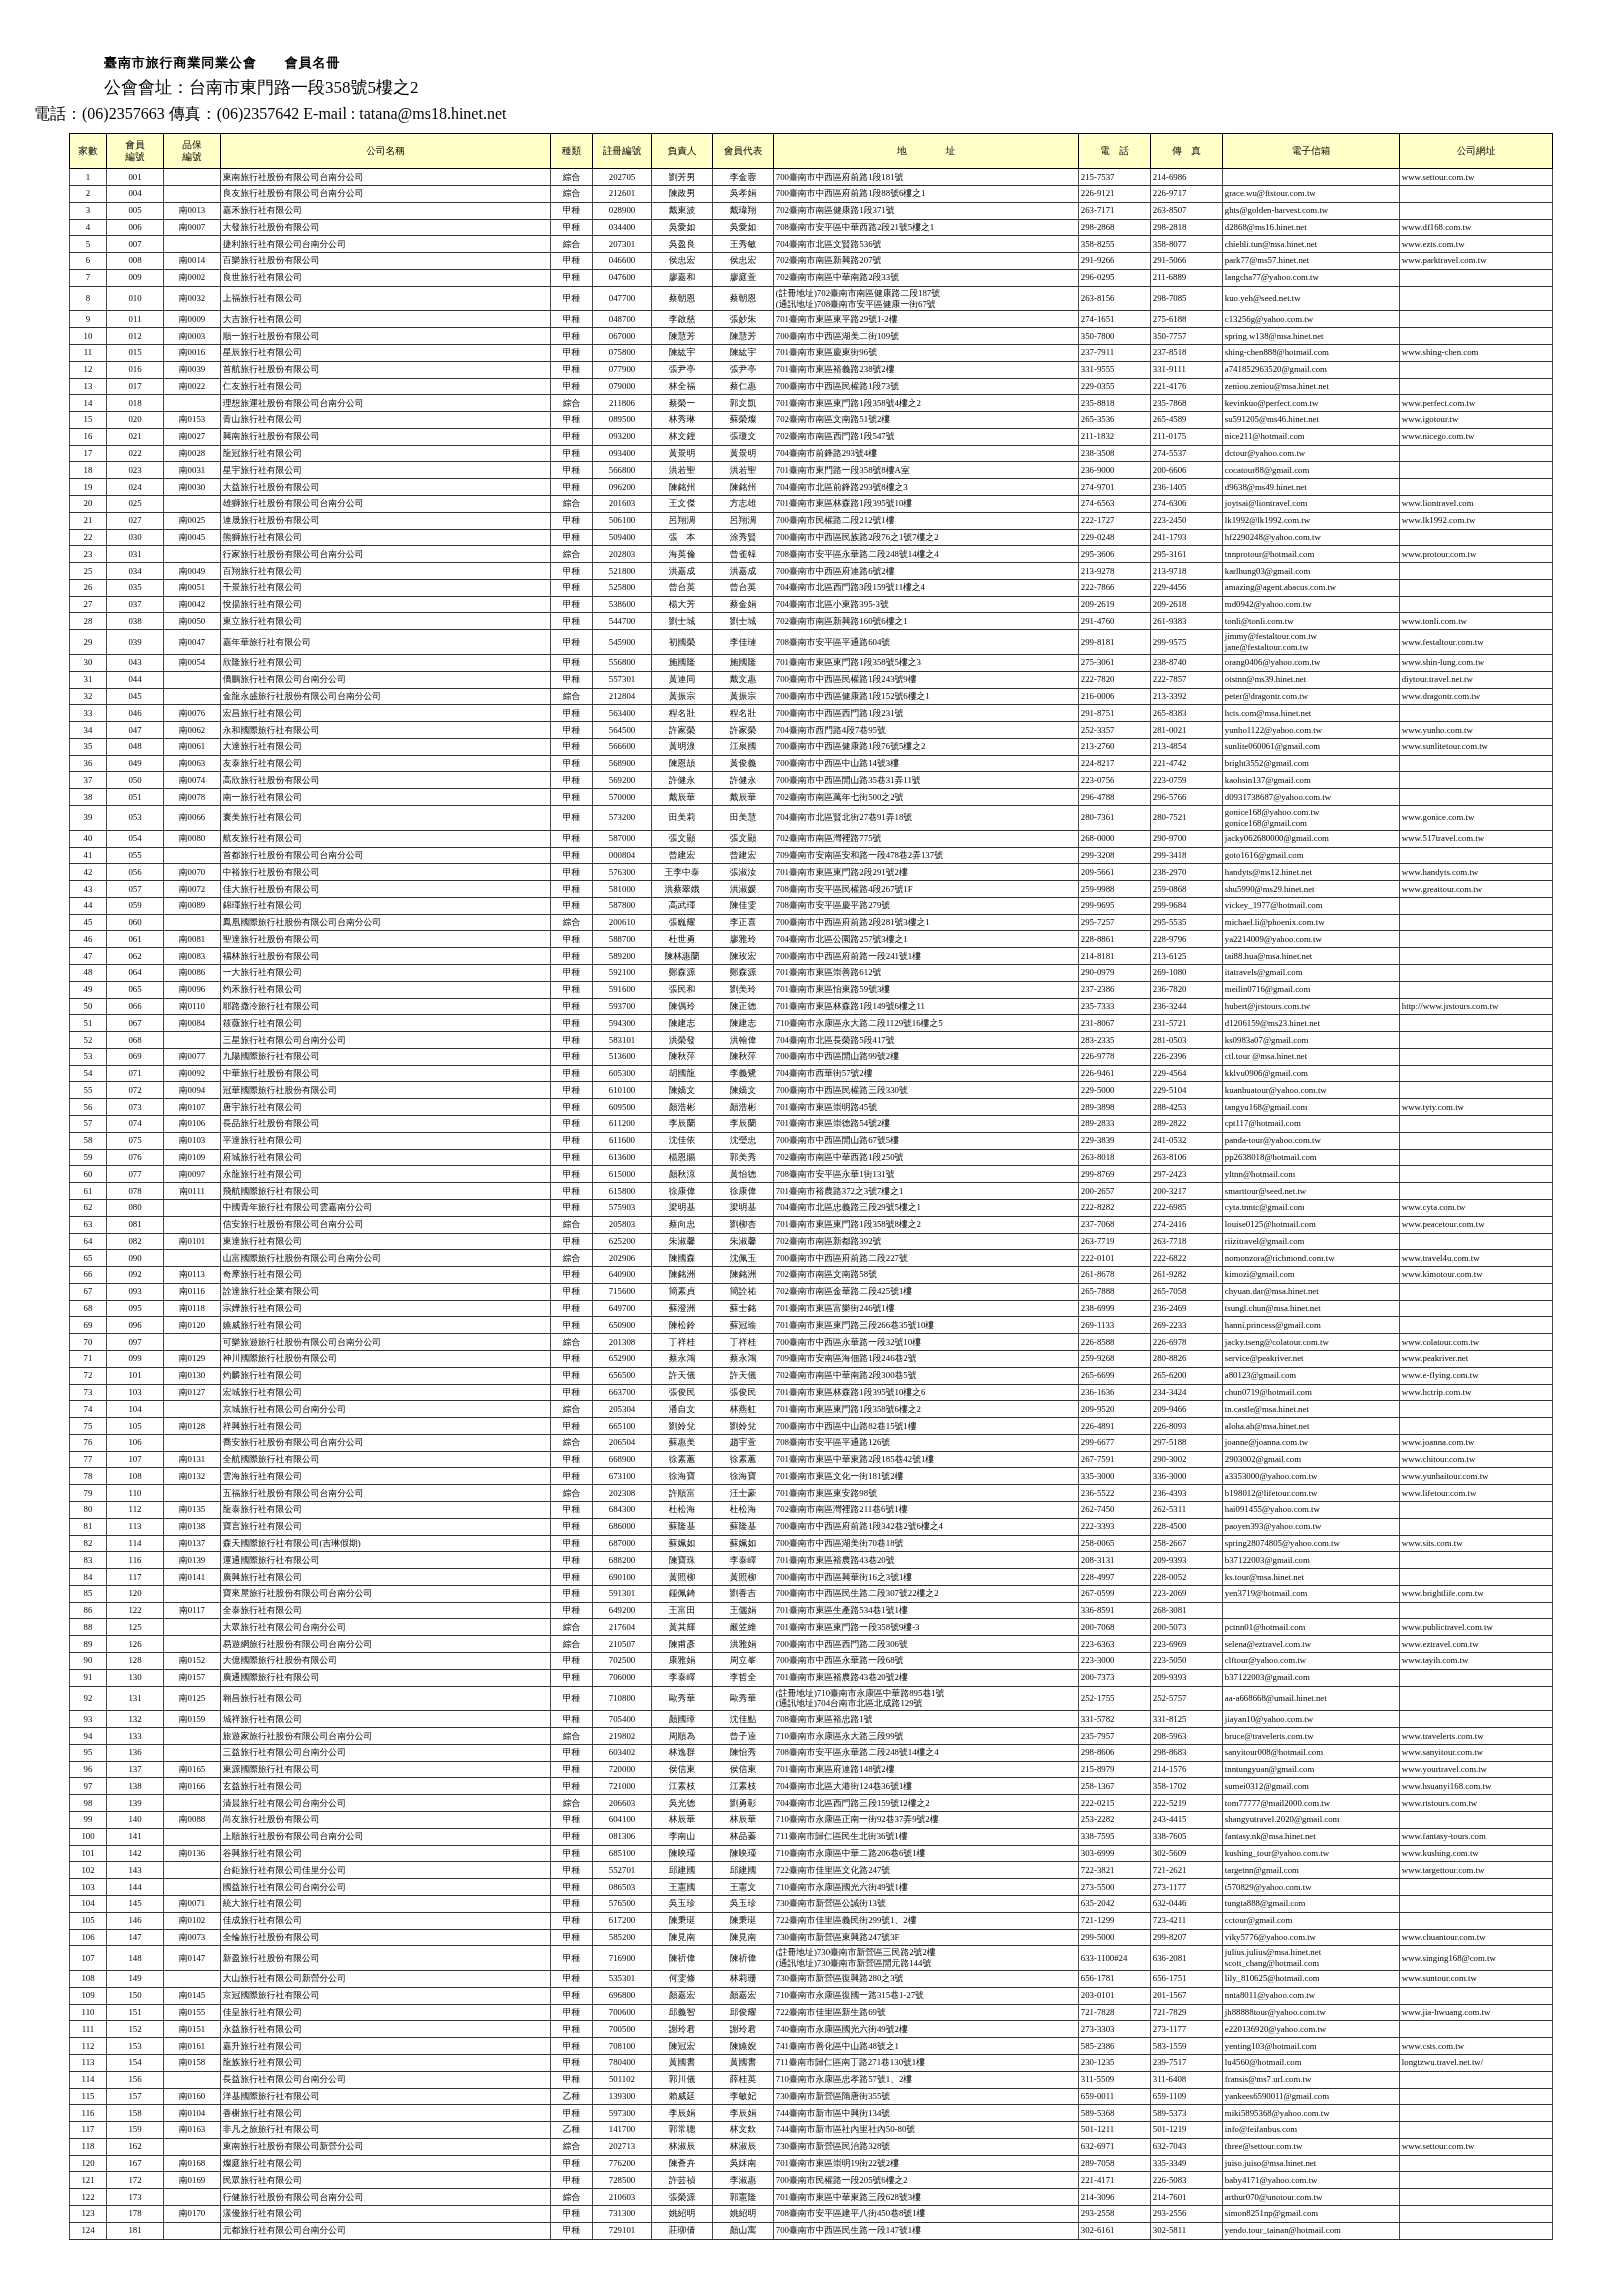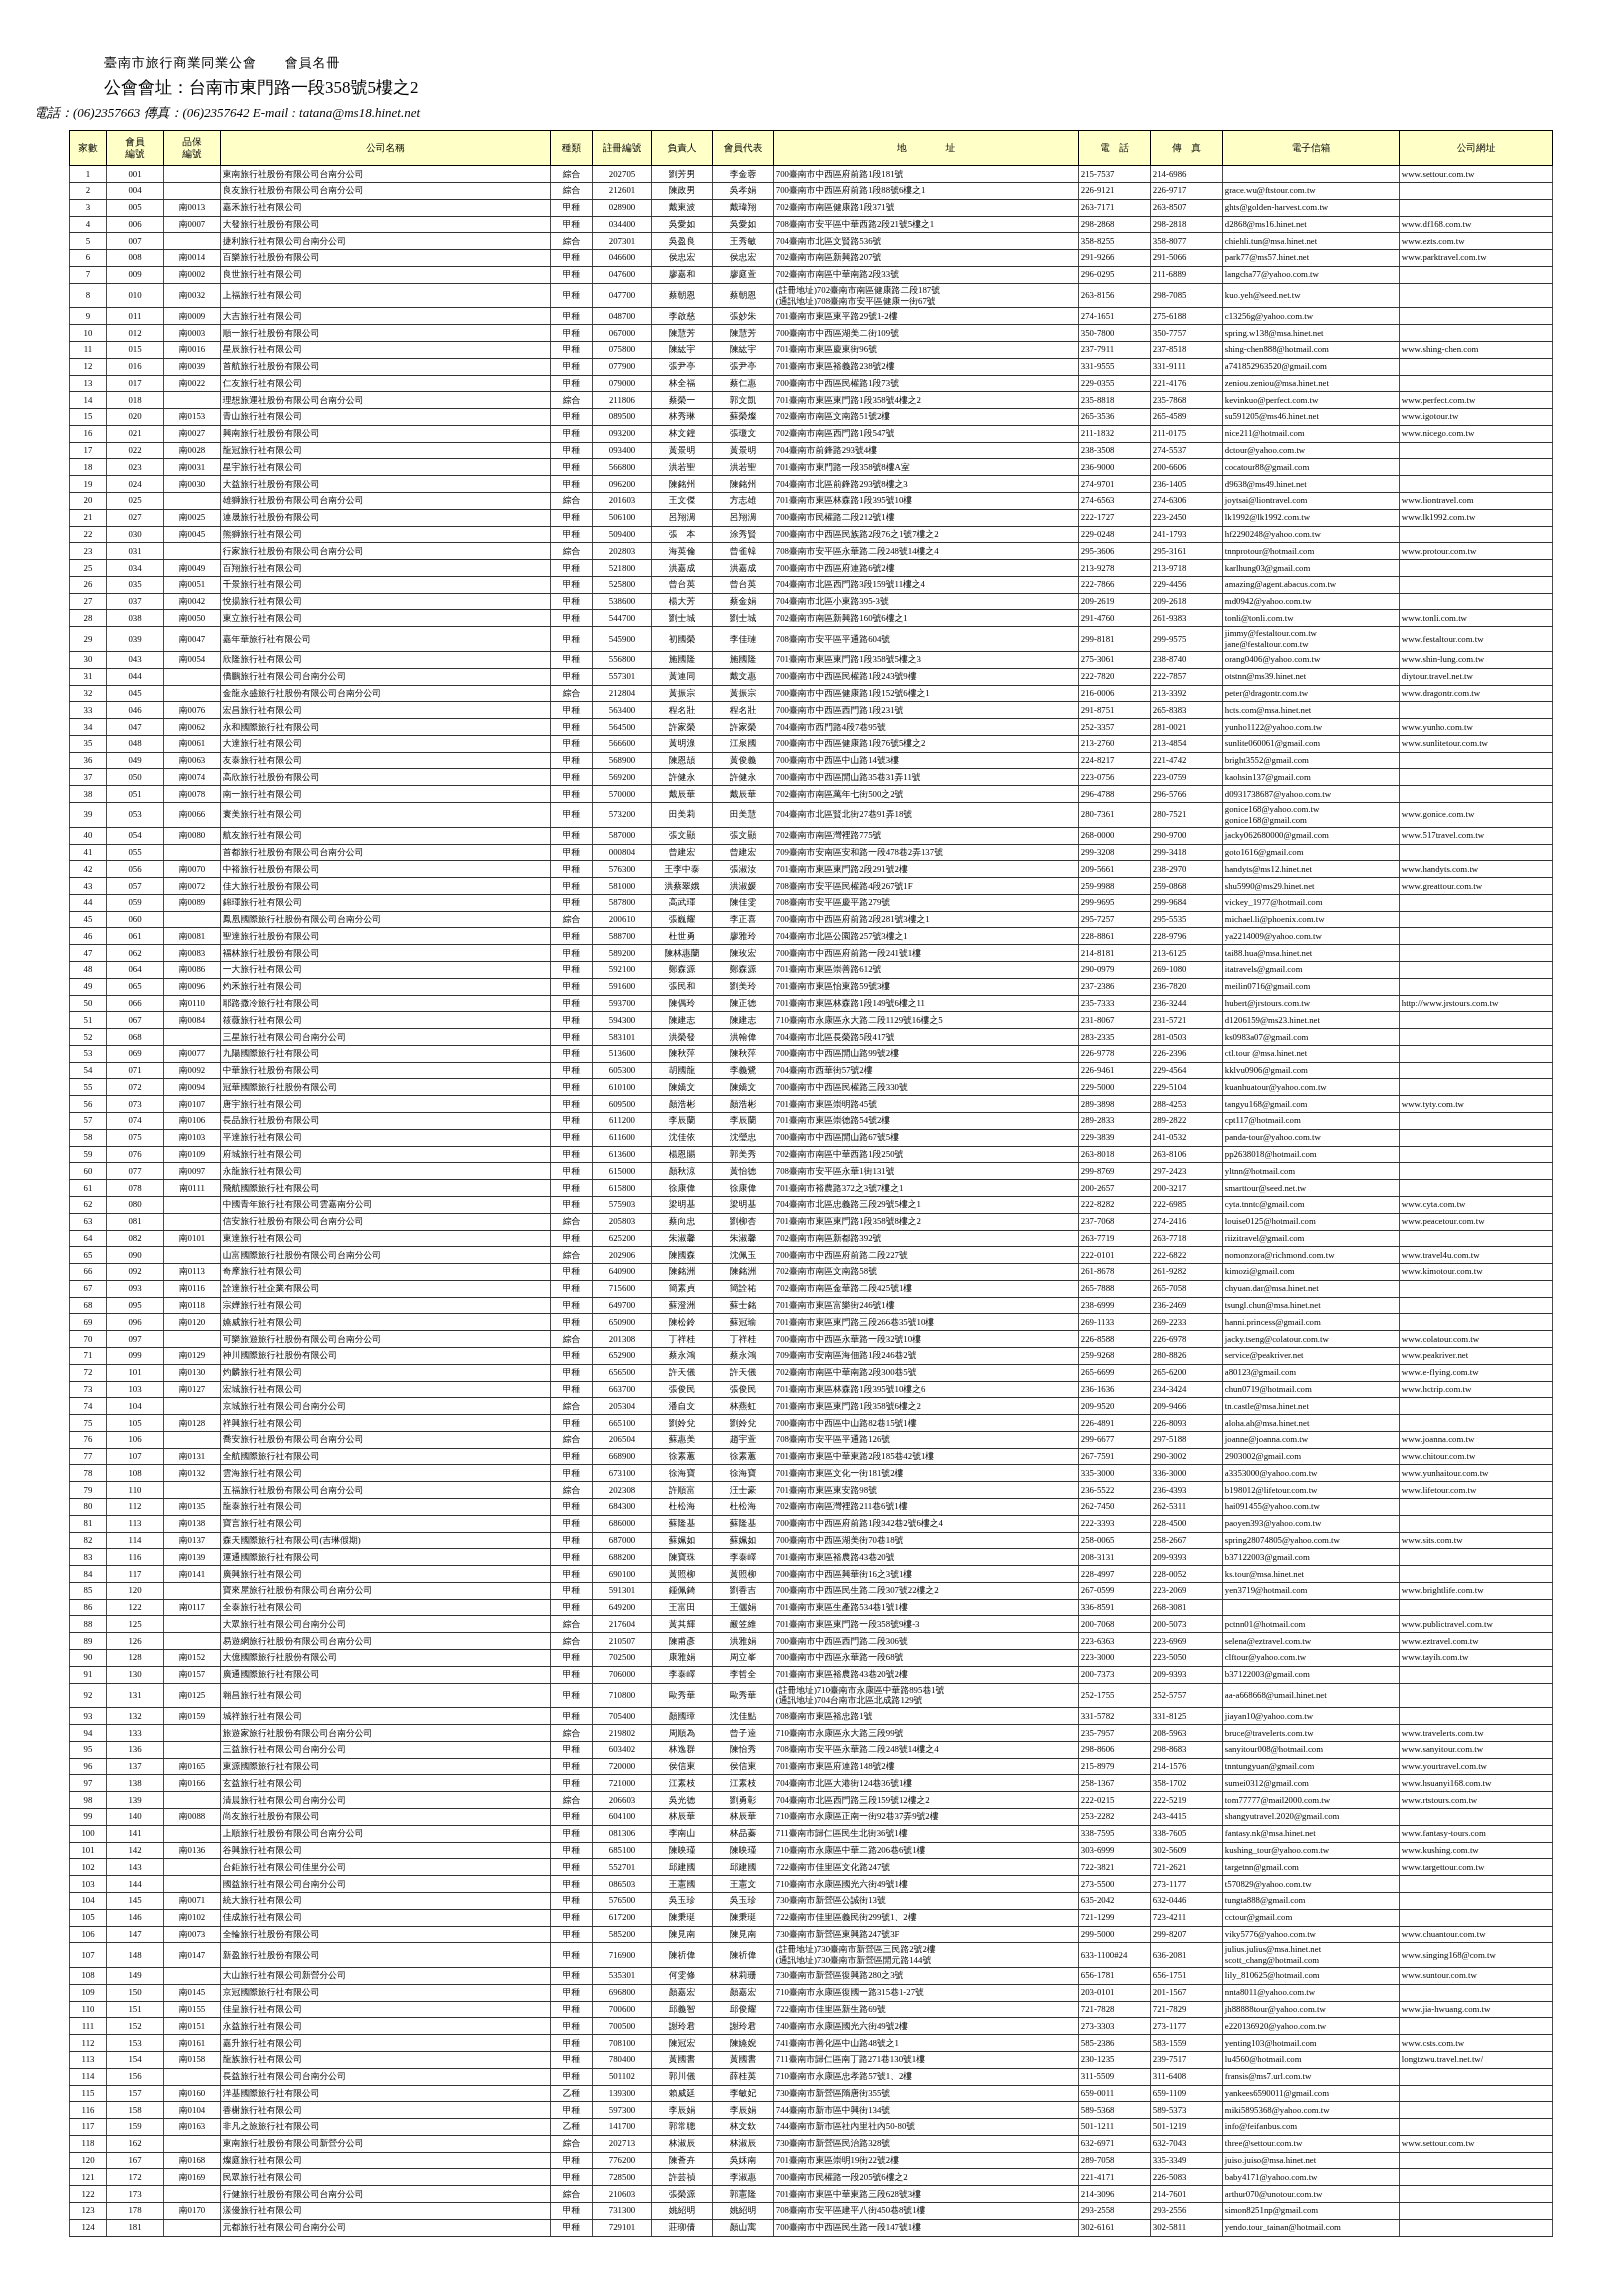--- a/index.html
+++ b/index.html
@@ -1,21 +1,21 @@
 <!DOCTYPE html>
 <html style="font-size:14.8px"><head>
 <meta charset="utf-8">
 <style>
   html,body{margin:0;padding:0;background:#fff;}
   body{width:1620px;min-height:2291px;font-family:"Liberation Serif","DejaVu Serif",serif;color:#000;}
   .page{padding:54px 35px 18.5px 69px;}
   .doc-head{margin-left:35px;margin-bottom:5.5px;}
-  .doc-title{font-size:13px;font-weight:normal;letter-spacing:0.9px;margin-bottom:3.7px;}
+  .doc-title{font-size:13px;font-weight:bold;letter-spacing:0.9px;margin-bottom:3.7px;}
   .doc-addr{font-size:17px;margin-bottom:2.8px;}
-  .doc-contact{font-size:13px;margin-left:-35px;margin-bottom:7.4px;font-style:italic;}
+  .doc-contact{font-size:16px;margin-left:-35px;margin-bottom:7.4px;}
   table.members{border-collapse:collapse;table-layout:fixed;width:1484px;border:1.8px solid #000;}
   table.members col.c0{width:37px}
   table.members col.c1{width:57px}
   table.members col.c2{width:57px}
   table.members col.c3{width:330px}
   table.members col.c4{width:42px}
   table.members col.c5{width:59px}
   table.members col.c6{width:61px}
   table.members col.c7{width:61px}
   table.members col.c8{width:305px}

